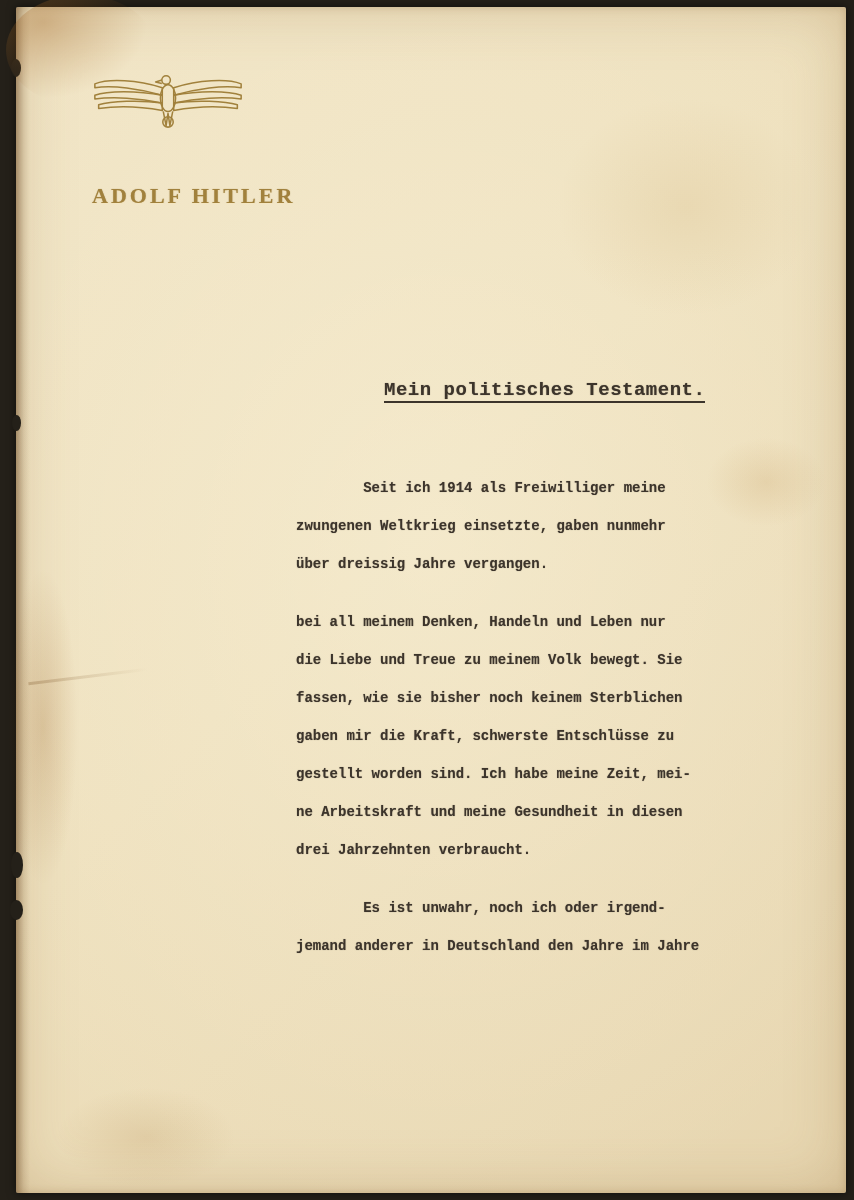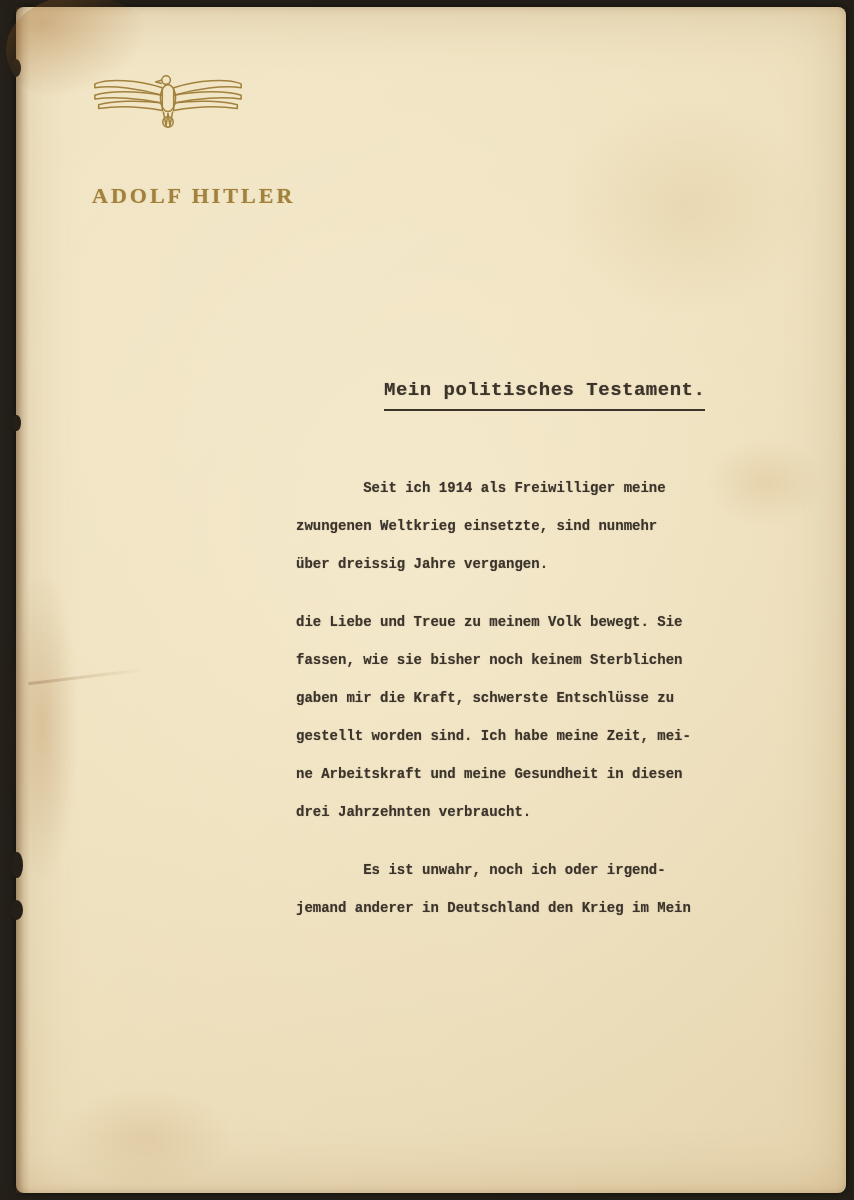--- a/index.html
+++ b/index.html
@@ -19,21 +19,21 @@
     width: 830px;
     height: 1186px;
     background:
       radial-gradient(ellipse 120% 100% at 50% 45%, rgba(255,250,230,0.35), rgba(0,0,0,0) 60%),
       radial-gradient(ellipse 140% 120% at 50% 50%, rgba(0,0,0,0) 55%, rgba(150,105,50,0.22) 100%),
       linear-gradient(135deg, #f1e5c6 0%, #eee0bd 45%, #e7d6b0 100%);
     box-shadow:
       inset 0 0 60px rgba(140,95,40,0.25),
       inset 0 0 8px rgba(120,80,30,0.25),
       0 0 10px rgba(0,0,0,0.6);
-    border-radius: 8px;
+    border-radius: 2px;
   }
 
   
   .edge-wear {
     position: absolute;
     left: 0; top: 0;
     width: 14px; height: 100%;
     background: linear-gradient(to right, rgba(95,60,25,0.40), rgba(95,60,25,0.12) 55%, rgba(0,0,0,0));
     border-radius: 2px 0 0 2px;
   }
@@ -93,21 +93,20 @@
   
   .doc-title {
     position: absolute;
     left: 368px;
     top: 372px;
     font-family: "Liberation Mono", "DejaVu Sans Mono", monospace;
     font-size: 19px;
     font-weight: bold;
     color: #3c342b;
     letter-spacing: 0.5px;
-    padding-bottom: 8px;
     border-bottom: 2px solid #3c342b;
     text-shadow: 0 0 1px rgba(60,52,43,0.55);
     white-space: pre;
   }
 
   .body-text {
     position: absolute;
     left: 280px;
     top: 462px;
     width: 520px;
@@ -167,32 +166,33 @@
   </div>
 
   <div class="letterhead-name">ADOLF HITLER</div>
 
   <div class="doc-title">Mein politisches Testament.</div>
 
   <div class="body-text">
 
     <div class="paragraph">
       <div class="line">        Seit ich 1914 als Freiwilliger meine</div>
-      <div class="line">zwungenen Weltkrieg einsetzte, sind nunmehr</div>
+      <div class="line">zwungenen Weltkrieg einsetzte, gaben nunmehr</div>
       <div class="line">über dreissig Jahre vergangen.</div>
     </div>
 
     <div class="paragraph">
+      <div class="line">bei all meinem Denken, Handeln und Leben nur</div>
       <div class="line">die Liebe und Treue zu meinem Volk bewegt. Sie</div>
       <div class="line">fassen, wie sie bisher noch keinem Sterblichen</div>
       <div class="line">gaben mir die Kraft, schwerste Entschlüsse zu</div>
       <div class="line">gestellt worden sind. Ich habe meine Zeit, mei-</div>
       <div class="line">ne Arbeitskraft und meine Gesundheit in diesen</div>
       <div class="line">drei Jahrzehnten verbraucht.</div>
     </div>
 
     <div class="paragraph">
       <div class="line">        Es ist unwahr, noch ich oder irgend-</div>
-      <div class="line">jemand anderer in Deutschland den Krieg im Mein</div>
+      <div class="line">jemand anderer in Deutschland den Jahre im Jahre</div>
     </div>
 
   </div>
 </div>
 
 </body></html>

